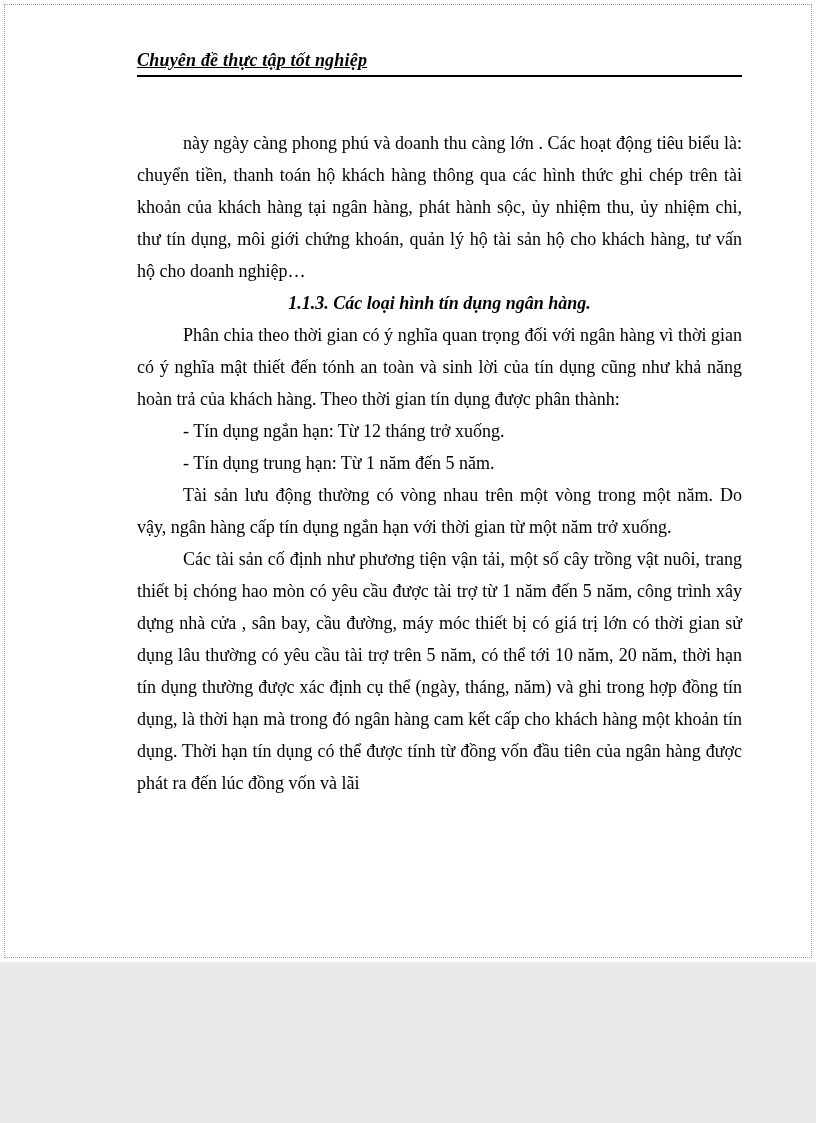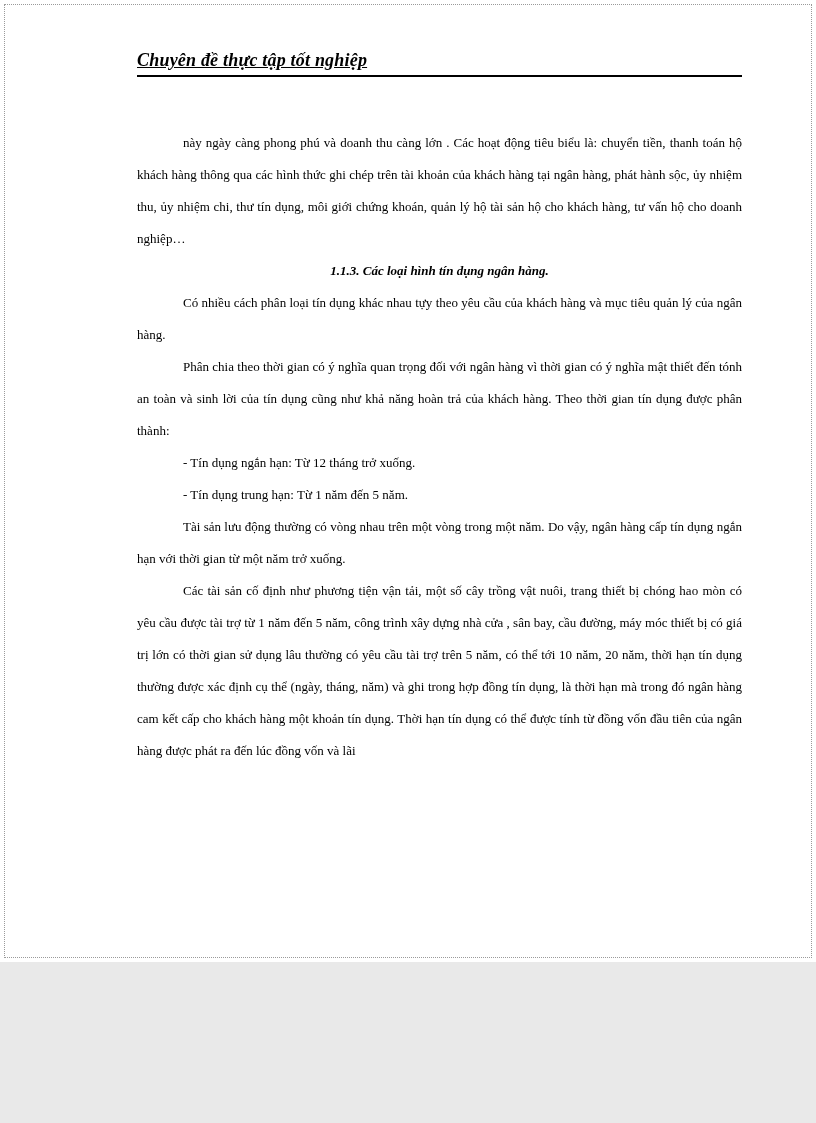--- a/index.html
+++ b/index.html
@@ -36,21 +36,21 @@
     font-weight: bold;
     font-style: italic;
     text-decoration: underline;
     letter-spacing: 0.2px;
   }
   .doc-body {
     position: absolute;
     left: 137px;
     right: 74px;
     top: 127px;
-    font-size: 13px;
+    font-size: 18px;
     line-height: 32px;
     text-align: justify;
   }
   .para { text-indent: 46px; }
   .heading {
     font-weight: bold;
     font-style: italic;
     text-align: center;
   }
   .list-line {
@@ -93,21 +93,20 @@
 
   <div class="page-header">
     <span class="header-title">Chuyên đề thực tập tốt nghiệp</span>
   </div>
 
   <div class="doc-body">
     <p class="para">này ngày càng phong phú và doanh thu càng lớn . Các hoạt động tiêu biểu là: chuyển tiền, thanh toán hộ khách hàng thông qua các hình thức ghi chép trên tài khoản của khách hàng tại ngân hàng, phát hành sộc, ủy nhiệm thu, ủy nhiệm chi, thư tín dụng, môi giới chứng khoán, quản lý hộ tài sản hộ cho khách hàng, tư vấn hộ cho doanh nghiệp…</p>
 
     <p class="heading">1.1.3. Các loại hình tín dụng ngân hàng.</p>
 
-    <p class="para">Có nhiều cách phân loại tín dụng khác nhau tựy theo yêu cầu của khách hàng và mục tiêu quản lý của ngân hàng.</p>
 
 
     <p class="para">Phân chia theo thời gian có ý nghĩa quan trọng đối với ngân hàng vì thời gian có ý nghĩa mật thiết đến tónh an toàn và sinh lời của tín dụng cũng như khả năng hoàn trả của khách hàng. Theo thời gian tín dụng được phân thành:</p>
 
     <p class="list-line">- Tín dụng ngắn hạn: Từ 12 tháng trở xuống.</p>
     <p class="list-line">- Tín dụng trung hạn: Từ 1 năm đến 5 năm.</p>
 
     <p class="para">Tài sản lưu động thường có vòng nhau trên một vòng trong một năm. Do vậy, ngân hàng cấp tín dụng ngắn hạn với thời gian từ một năm trở xuống.</p>
 
     <p class="para">Các tài sản cố định như phương tiện vận tải, một số cây trồng vật nuôi, trang thiết bị chóng hao mòn có yêu cầu được tài trợ từ 1 năm đến 5 năm, công trình xây dựng nhà cửa , sân bay, cầu đường, máy móc thiết bị có giá trị lớn có thời gian sử dụng lâu thường có yêu cầu tài trợ trên 5 năm, có thể tới 10 năm, 20 năm, thời hạn tín dụng thường được xác định cụ thể (ngày, tháng, năm) và ghi trong hợp đồng tín dụng, là thời hạn mà trong đó ngân hàng cam kết cấp cho khách hàng một khoản tín dụng. Thời hạn tín dụng có thể được tính từ đồng vốn đầu tiên của ngân hàng được phát ra đến lúc đồng vốn và lãi</p>

